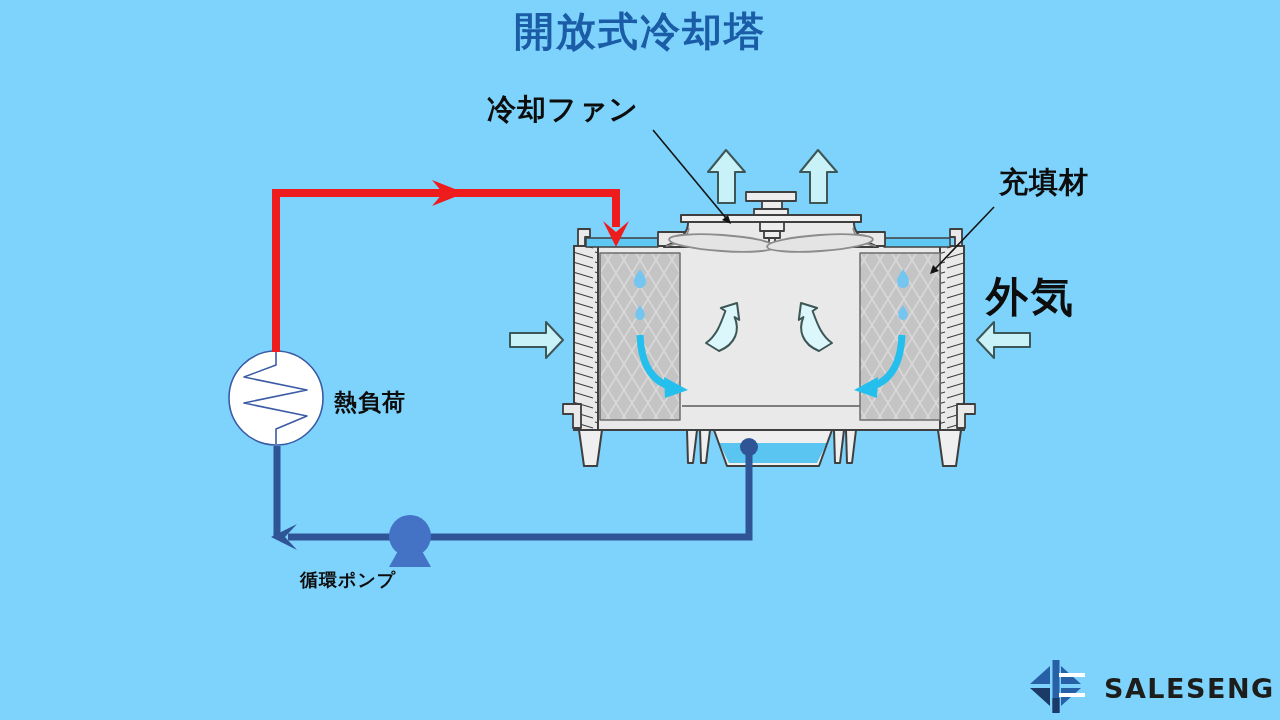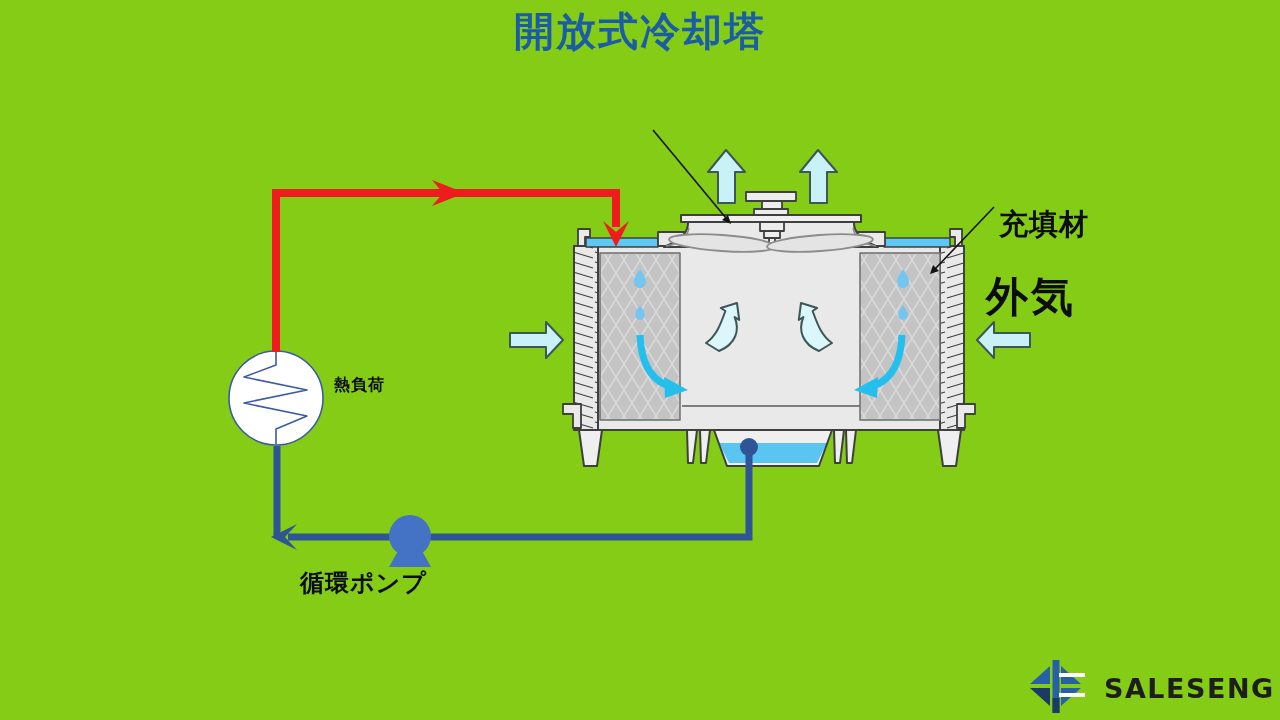--- a/index.html
+++ b/index.html
@@ -1,30 +1,30 @@
 <!DOCTYPE html>
 <html><head>
 <meta charset="utf-8">
 <style>
   html,body{margin:0;padding:0;background:#ffffff;}
   .canvas{
-    position:relative;width:1280px;height:720px;background:#84cc16;overflow:hidden;
+    position:relative;width:1280px;height:720px;background:#7dd3fc;overflow:hidden;
     font-family:"DejaVu Sans","Liberation Sans",sans-serif;
   }
   .canvas svg{position:absolute;left:0;top:0;}
   .lbl{position:absolute;white-space:nowrap;font-weight:700;color:#0d0d0d;line-height:1.1;}
   .title{
     position:absolute;top:4px;left:0;width:100%;text-align:center;
     font-size:40px;font-weight:800;letter-spacing:2px;color:#1A5DA6;white-space:nowrap;
   }
   .lbl-fan{left:487px;top:94px;font-size:29px;letter-spacing:1px;}
-  .lbl-fill{left:999px;top:167px;font-size:29px;letter-spacing:1px;margin-top:42px;}
+  .lbl-fill{left:999px;top:167px;font-size:29px;letter-spacing:1px;}
   .lbl-air{left:986px;top:274px;font-size:42px;letter-spacing:3px;}
-  .lbl-heat{left:334px;top:376px;font-size:16px;letter-spacing:1px;}
-  .lbl-pump{left:300px;top:570px;font-size:24px;letter-spacing:1px;}
+  .lbl-heat{left:334px;top:390px;font-size:23px;letter-spacing:1px;}
+  .lbl-pump{left:300px;top:570px;font-size:18px;letter-spacing:1px;}
   .logo-text{
     position:absolute;left:1104px;top:673px;font-size:27px;font-weight:800;
     letter-spacing:1.5px;color:#1D1D1B;white-space:nowrap;
   }
 </style>
 </head>
 <body>
 
 <div class="canvas">
 
@@ -160,19 +160,20 @@
       <polygon points="1050,688 1050,706 1030,688" fill="#1B3A66"></polygon>
       <polygon points="1061,666 1081,684 1061,684" fill="#2860A8"></polygon>
       <polygon points="1061,688 1081,688 1061,706" fill="#2860A8"></polygon>
       <rect x="1059" y="673" width="26" height="4" fill="#FFFFFF"></rect>
       <rect x="1059" y="693" width="26" height="4" fill="#FFFFFF"></rect>
       <rect x="1052.5" y="698" width="7" height="15" fill="#1B3A66"></rect>
     </g>
   </svg>
 
   <div class="title">開放式冷却塔</div>
+  <div class="lbl lbl-fan">冷却ファン</div>
   <div class="lbl lbl-fill">充填材</div>
   <div class="lbl lbl-air">外気</div>
   <div class="lbl lbl-heat">熱負荷</div>
   <div class="lbl lbl-pump">循環ポンプ</div>
   <div class="logo-text">SALESENG</div>
 
 </div>
 
 </body></html>

